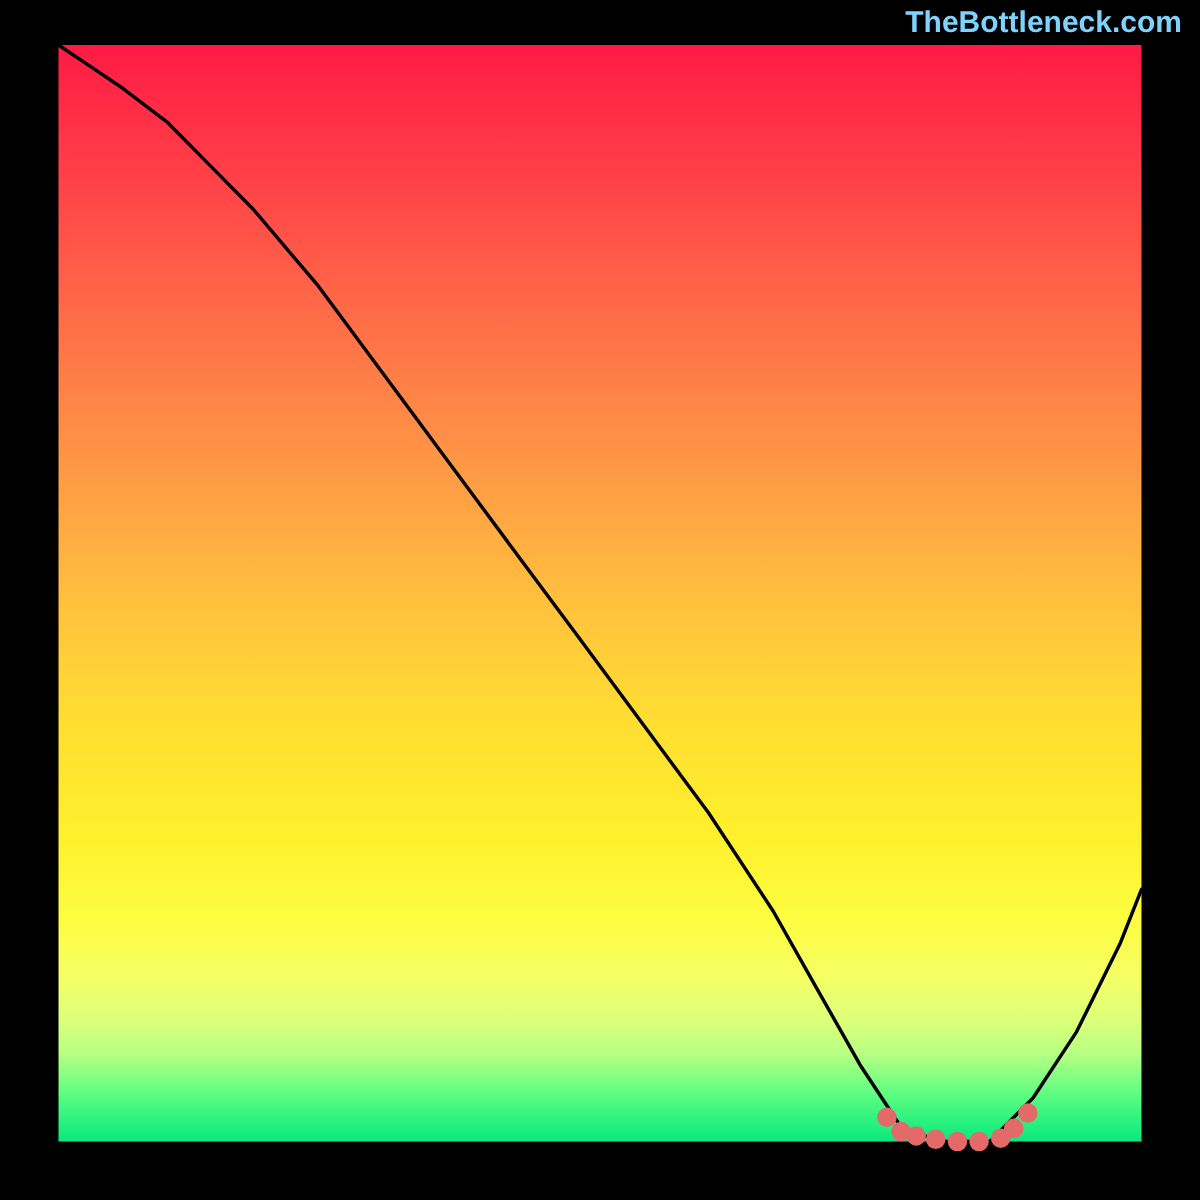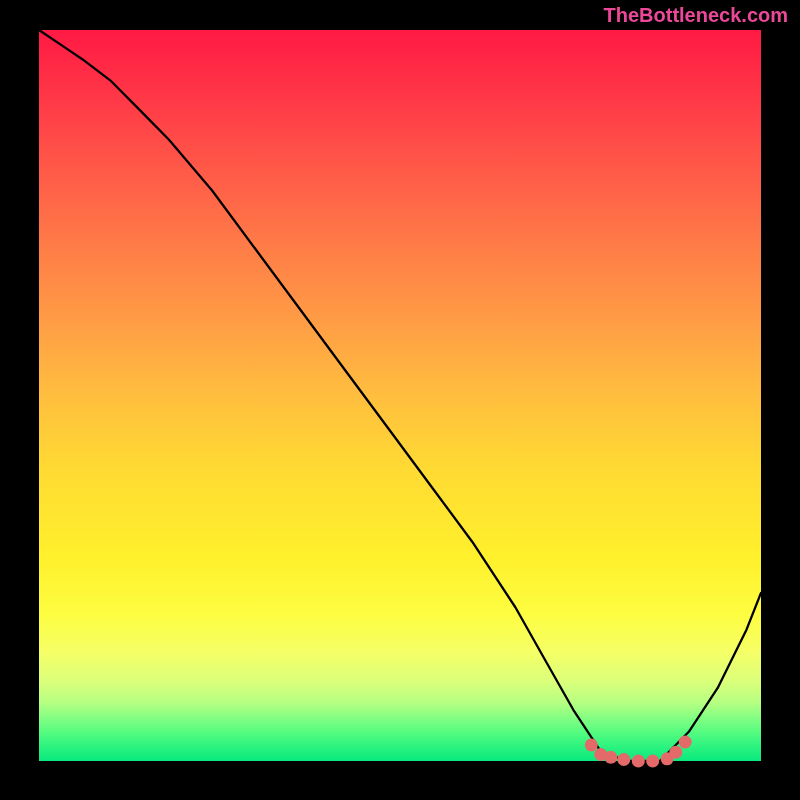--- a/index.html
+++ b/index.html
@@ -13,21 +13,21 @@
   }
   .wrap {
     position: relative;
     width: 800px;
     height: 800px;
   }
   .watermark {
     position: absolute;
     top: 4px;
     right: 12px;
-    color: #ec4899;
+    color: #7dd3fc;
     font-size: 20px;
     font-weight: 600;
     user-select: none;
   }
   .plot {
     position: absolute;
     box-sizing: border-box;
     background: linear-gradient(to bottom,
       #ff1a44 0%,
       #ff3a47 10%,

